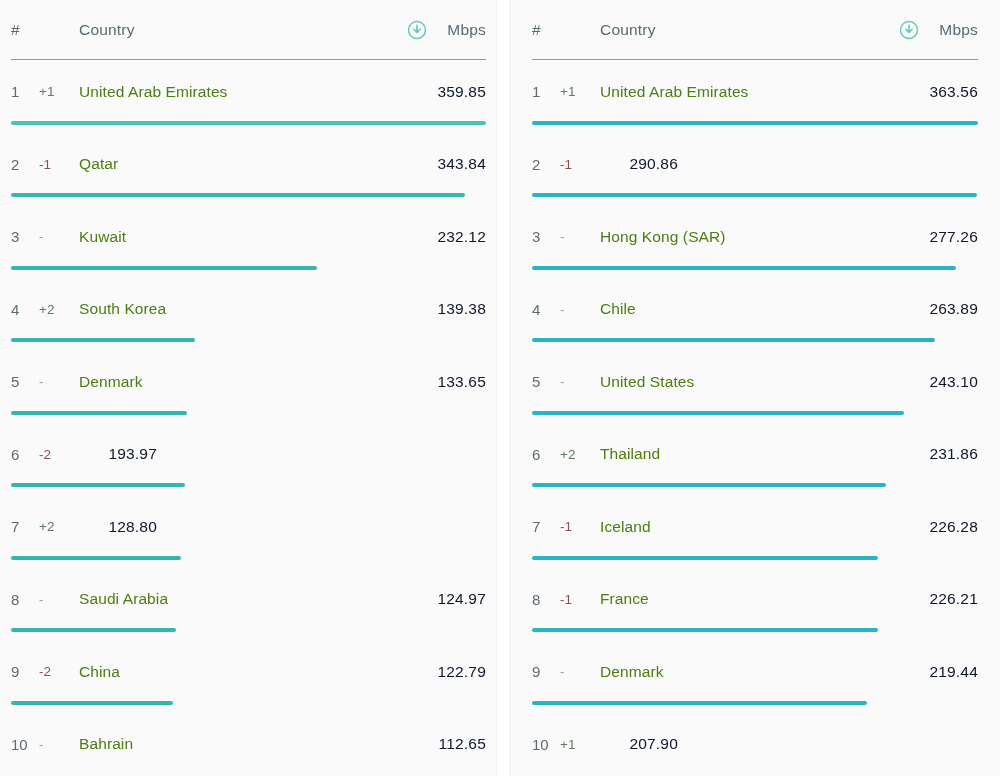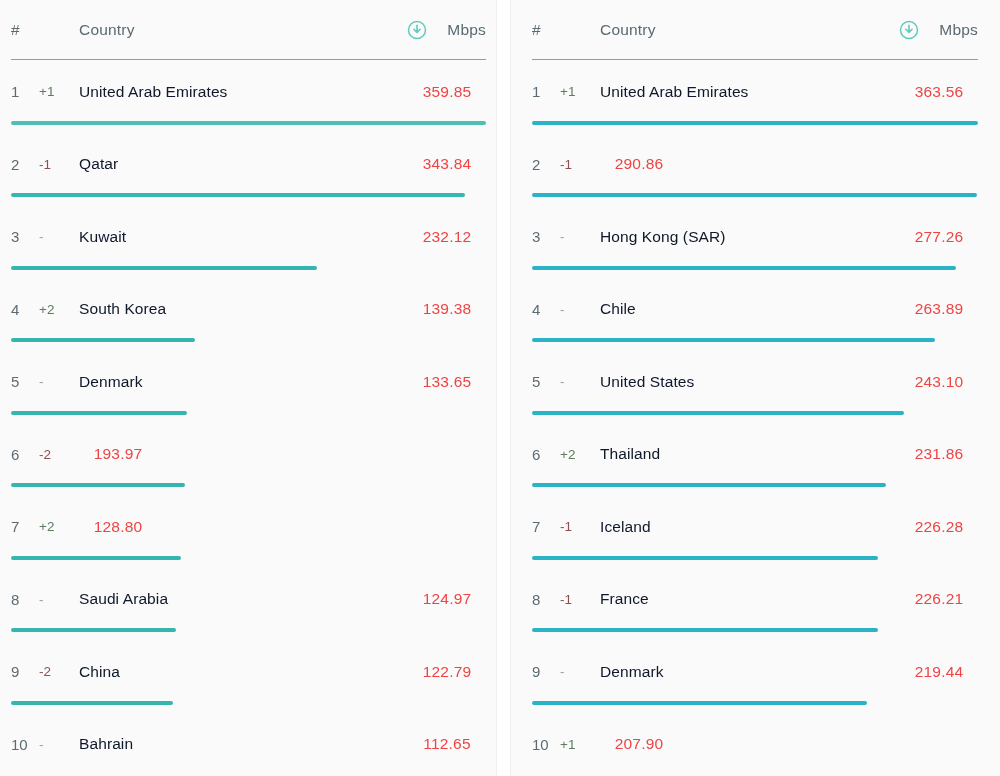--- a/index.html
+++ b/index.html
@@ -96,28 +96,28 @@
     width: 40px;
     font-size: 13.5px;
     color: #8a8f92;
   }
   .cell-delta.up   { color: #5f7a5f; }
   .cell-delta.down { color: #8f4f52; }
   .cell-delta.flat { color: #9aa0a3; }
 
   .cell-country {
     flex: 1;
+    color: #4d7c0f;
+    font-size: 15.5px;
+    letter-spacing: .1px;
+  }
+  .cell-value {
     color: #0f172a;
     font-size: 15.5px;
-    letter-spacing: .1px;
-  }
-  .cell-value {
-    color: #ef4444;
-    font-size: 15.5px;
-    text-align: center;
+    text-align: right;
     min-width: 78px;
     letter-spacing: .2px;
   }
 
   
   .bar-track {
     position: absolute;
     left: 0;
     right: 0;
     bottom: 8px;

